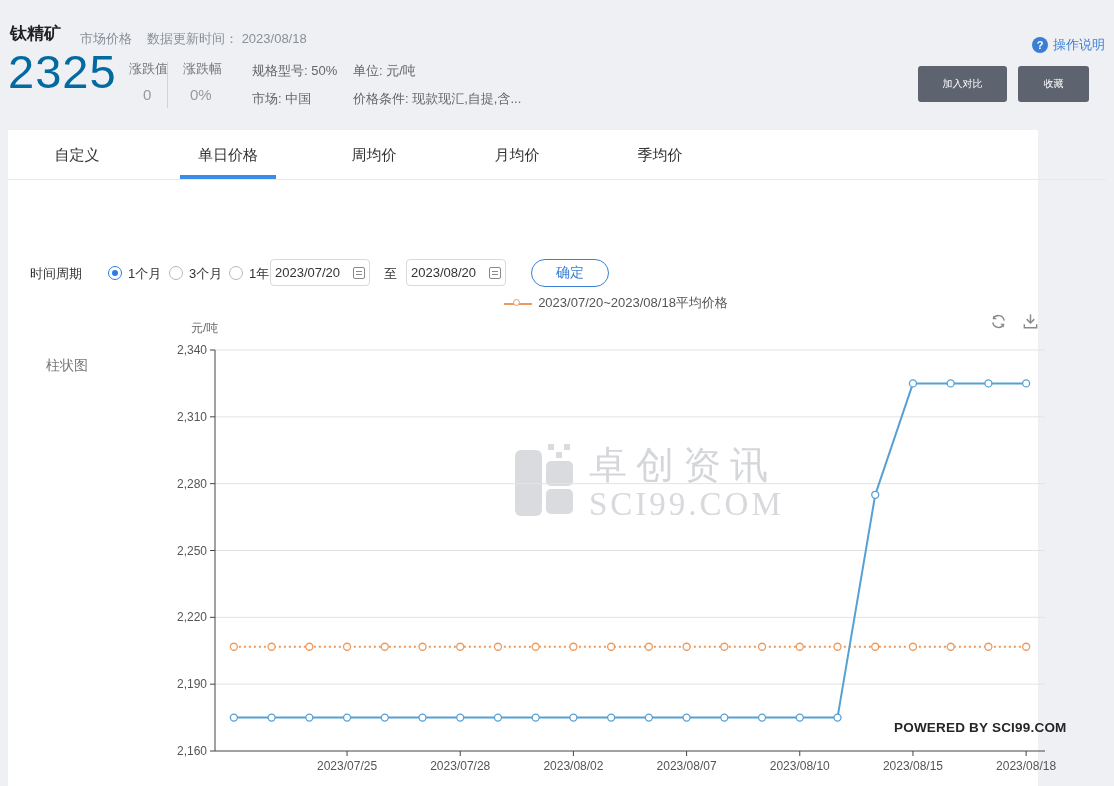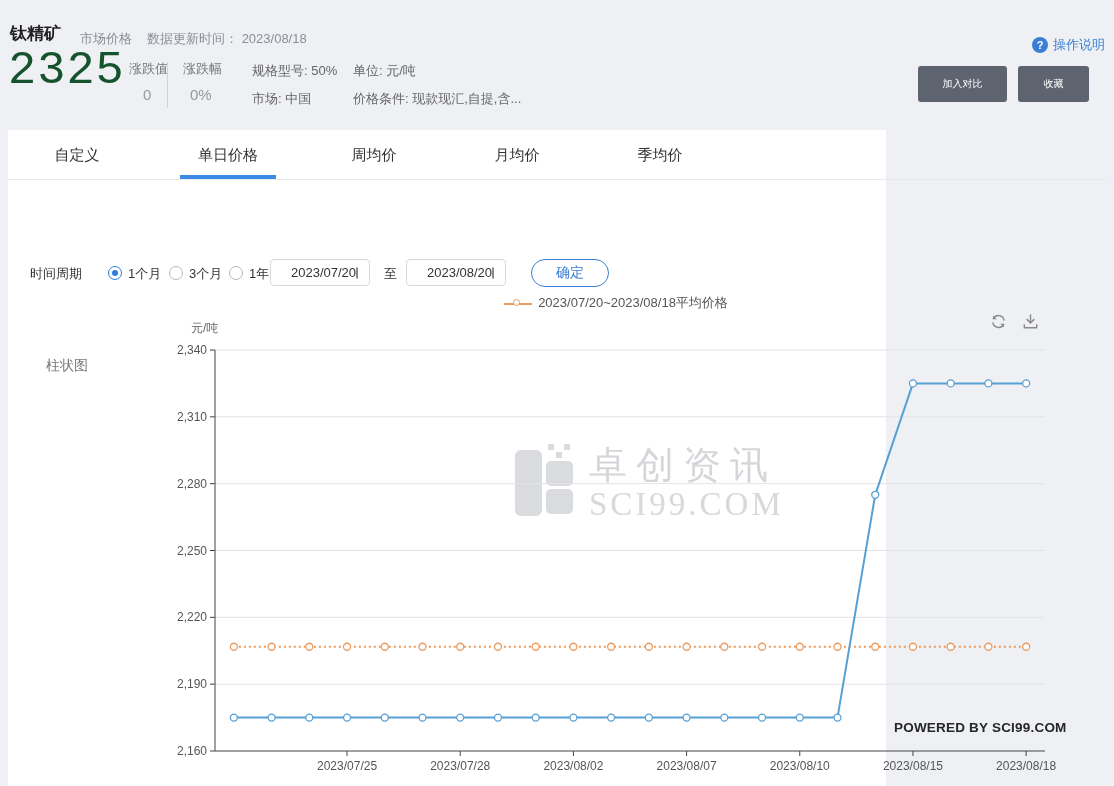--- a/index.html
+++ b/index.html
@@ -4,47 +4,47 @@
 <style>
   * { margin:0; padding:0; box-sizing:border-box; }
   html,body { width:1114px; height:786px; overflow:hidden; }
   body { background:#eef0f4; font-family:"Liberation Sans","DejaVu Sans",sans-serif; color:#333; position:relative; }
 
   
   .header { position:absolute; left:0; top:0; width:1114px; height:130px; background:#eef0f4; }
   .product-name { position:absolute; left:10px; top:22px; font-size:17px; font-weight:bold; color:#1f1f1f; }
   .market-label { position:absolute; left:80px; top:30px; font-size:13px; color:#8a8f99;text-align:right; }
   .update-time { position:absolute; left:147px; top:30px; font-size:13px; color:#8a8f99; }
-  .big-price { position:absolute; left:8px; top:44px; font-size:47px; color:#14532d; letter-spacing:1px;font-family:Liberation Mono, monospace; }
+  .big-price { position:absolute; left:8px; top:44px; font-size:47px; color:#0369a1; letter-spacing:1px; }
   .chg-label { position:absolute; top:60px; font-size:13px; color:#777; }
   .chg-value { position:absolute; top:86px; font-size:15px; color:#999; }
   .v-divider { position:absolute; left:167px; top:62px; width:1px; height:46px; background:#cfd2d8; }
   .spec-text { position:absolute; font-size:13px; color:#666; }
   .help-link { position:absolute; left:1032px; top:36px; display:flex; align-items:center; gap:5px; cursor:pointer; }
   .q-icon { width:16px; height:16px; border-radius:50%; background:#3a7fd4; color:#fff; font-size:11px; font-weight:bold; display:flex; align-items:center; justify-content:center; }
   .help-text { font-size:13px; color:#3a7fd4; white-space:nowrap; }
   .hdr-btn { position:absolute; top:66px; height:36px; background:#5d6470; color:#fff; font-size:10px; border:none; border-radius:3px; cursor:pointer; font-family:inherit; }
   .btn-compare { left:918px; width:89px; }
   .btn-fav { left:1018px; width:71px; }
 
   
-  .panel { position:absolute; left:8px; top:130px; width:878px; height:656px; background:#fff; }
+  .panel { position:absolute; left:8px; top:130px; width:1030px; height:656px; background:#fff; }
 
   
   .tabs { position:absolute; left:0; top:0; width:1098px; height:50px; border-bottom:1px solid #e8e8e8; }
   .tab { position:absolute; top:16px; transform:translateX(-50%); font-size:15px; color:#333; cursor:pointer; white-space:nowrap; }
   .tab-underline { position:absolute; left:172px; bottom:0; width:96px; height:4px; background:#3a8ce8; }
 
   
   .filter-row { position:absolute; left:0; top:50px; width:1098px; height:70px; } 
   .f-text { position:absolute; top:85px; font-size:13px; color:#333; white-space:nowrap; }
   .radio { position:absolute; top:86px; width:14px; height:14px; border-radius:50%; border:1px solid #b6b9c0; background:#fff; cursor:pointer; }
   .radio.checked { border:1px solid #2b7ee0; }
   .radio.checked::after { content:''; position:absolute; left:3px; top:3px; width:6px; height:6px; border-radius:50%; background:#2b7ee0; }
-  .date-box { position:absolute; top:79px; width:100px; height:27px; border:1px solid #d6d9de; border-radius:4px; background:#fff; display:flex; align-items:center; justify-content:space-between; padding:0 20px; cursor:pointer; }
+  .date-box { position:absolute; top:79px; width:100px; height:27px; border:1px solid #d6d9de; border-radius:4px; background:#fff; display:flex; align-items:center; justify-content:space-between; padding:0 4px; cursor:pointer; }
   .date-text { font-size:13px; color:#333; }
   .cal-icon { width:12px; height:12px; border:1px solid #8a8a8a; border-radius:2px; position:relative; }
   .cal-icon::before { content:''; position:absolute; left:2px; right:2px; top:3px; border-top:1px solid #8a8a8a; }
   .cal-icon::after { content:''; position:absolute; left:2px; right:2px; top:6px; border-top:1px solid #8a8a8a; }
   .confirm-btn { position:absolute; left:523px; top:79px; width:78px; height:28px; background:#fff; border:1px solid #3a7fd4; border-radius:14px; color:#3a7fd4; font-size:14px; cursor:pointer; font-family:inherit; }
 
   
   .view-btn { position:absolute; left:0; width:118px; text-align:center; cursor:pointer; font-size:14px; }
   .view-btn.active { top:136px; height:65px; line-height:65px; background:#4aa3ea; color:#fff; }
   .view-btn.plain { top:225px; height:20px; line-height:20px; color:#777; }

